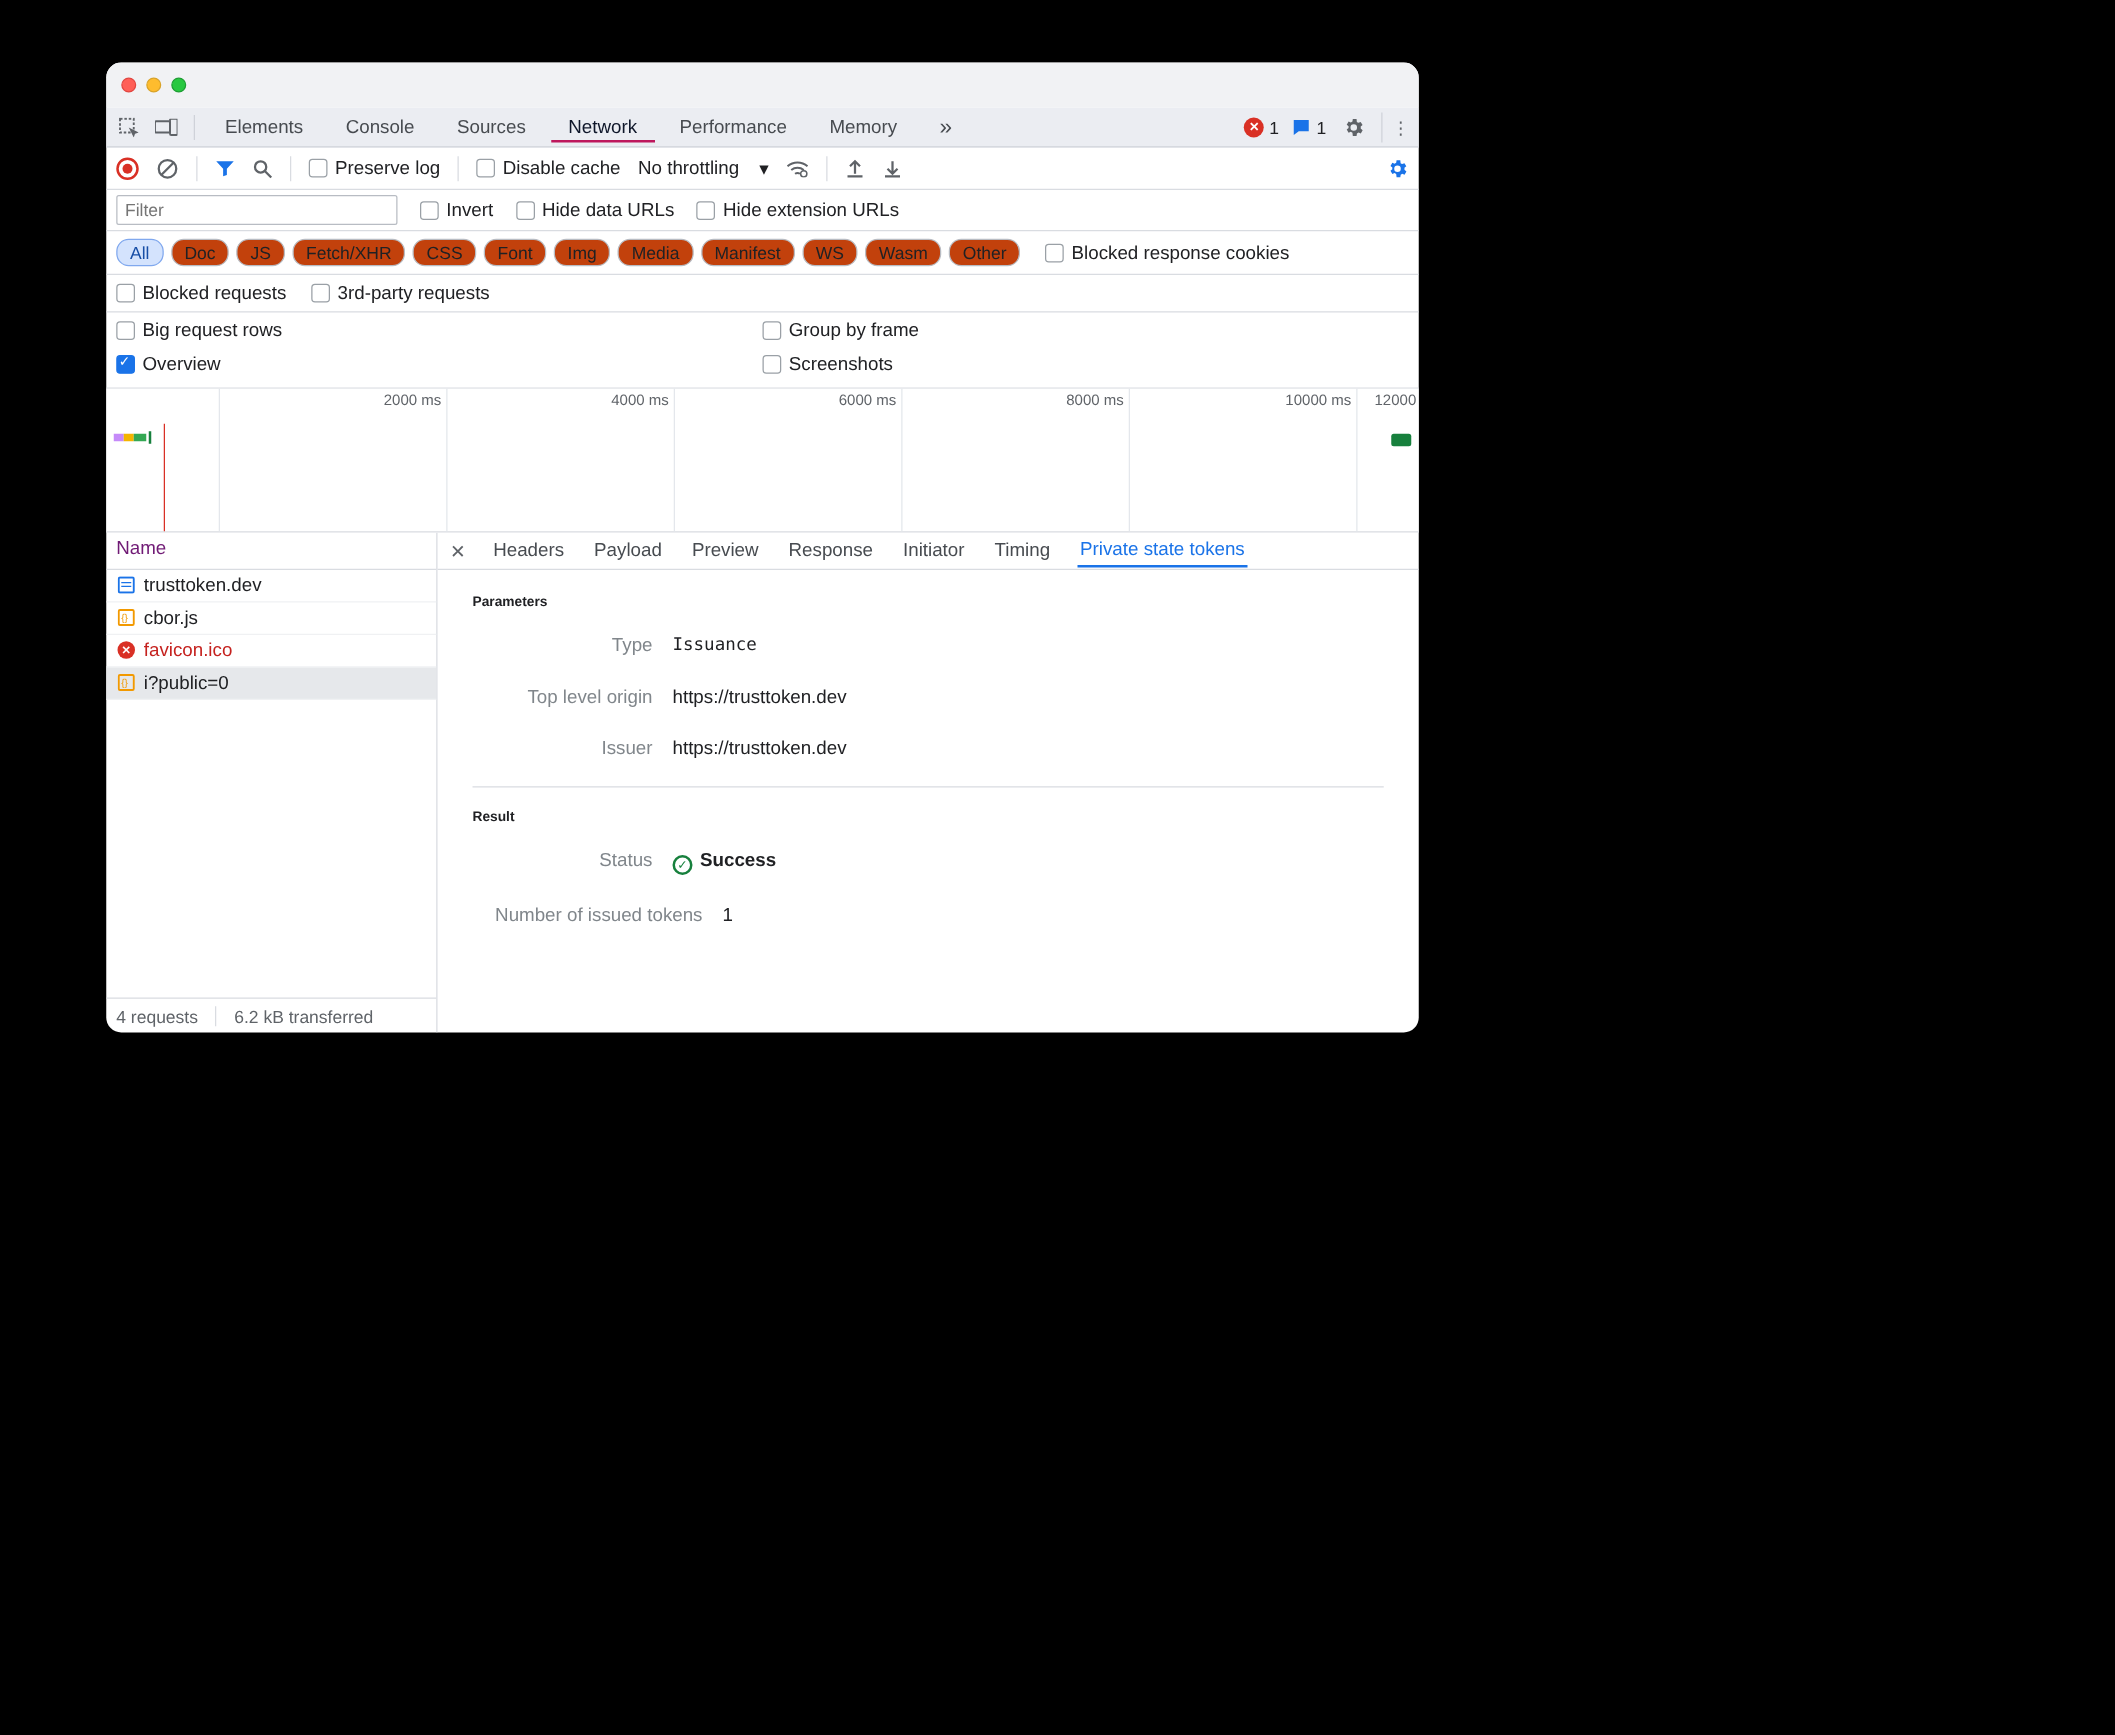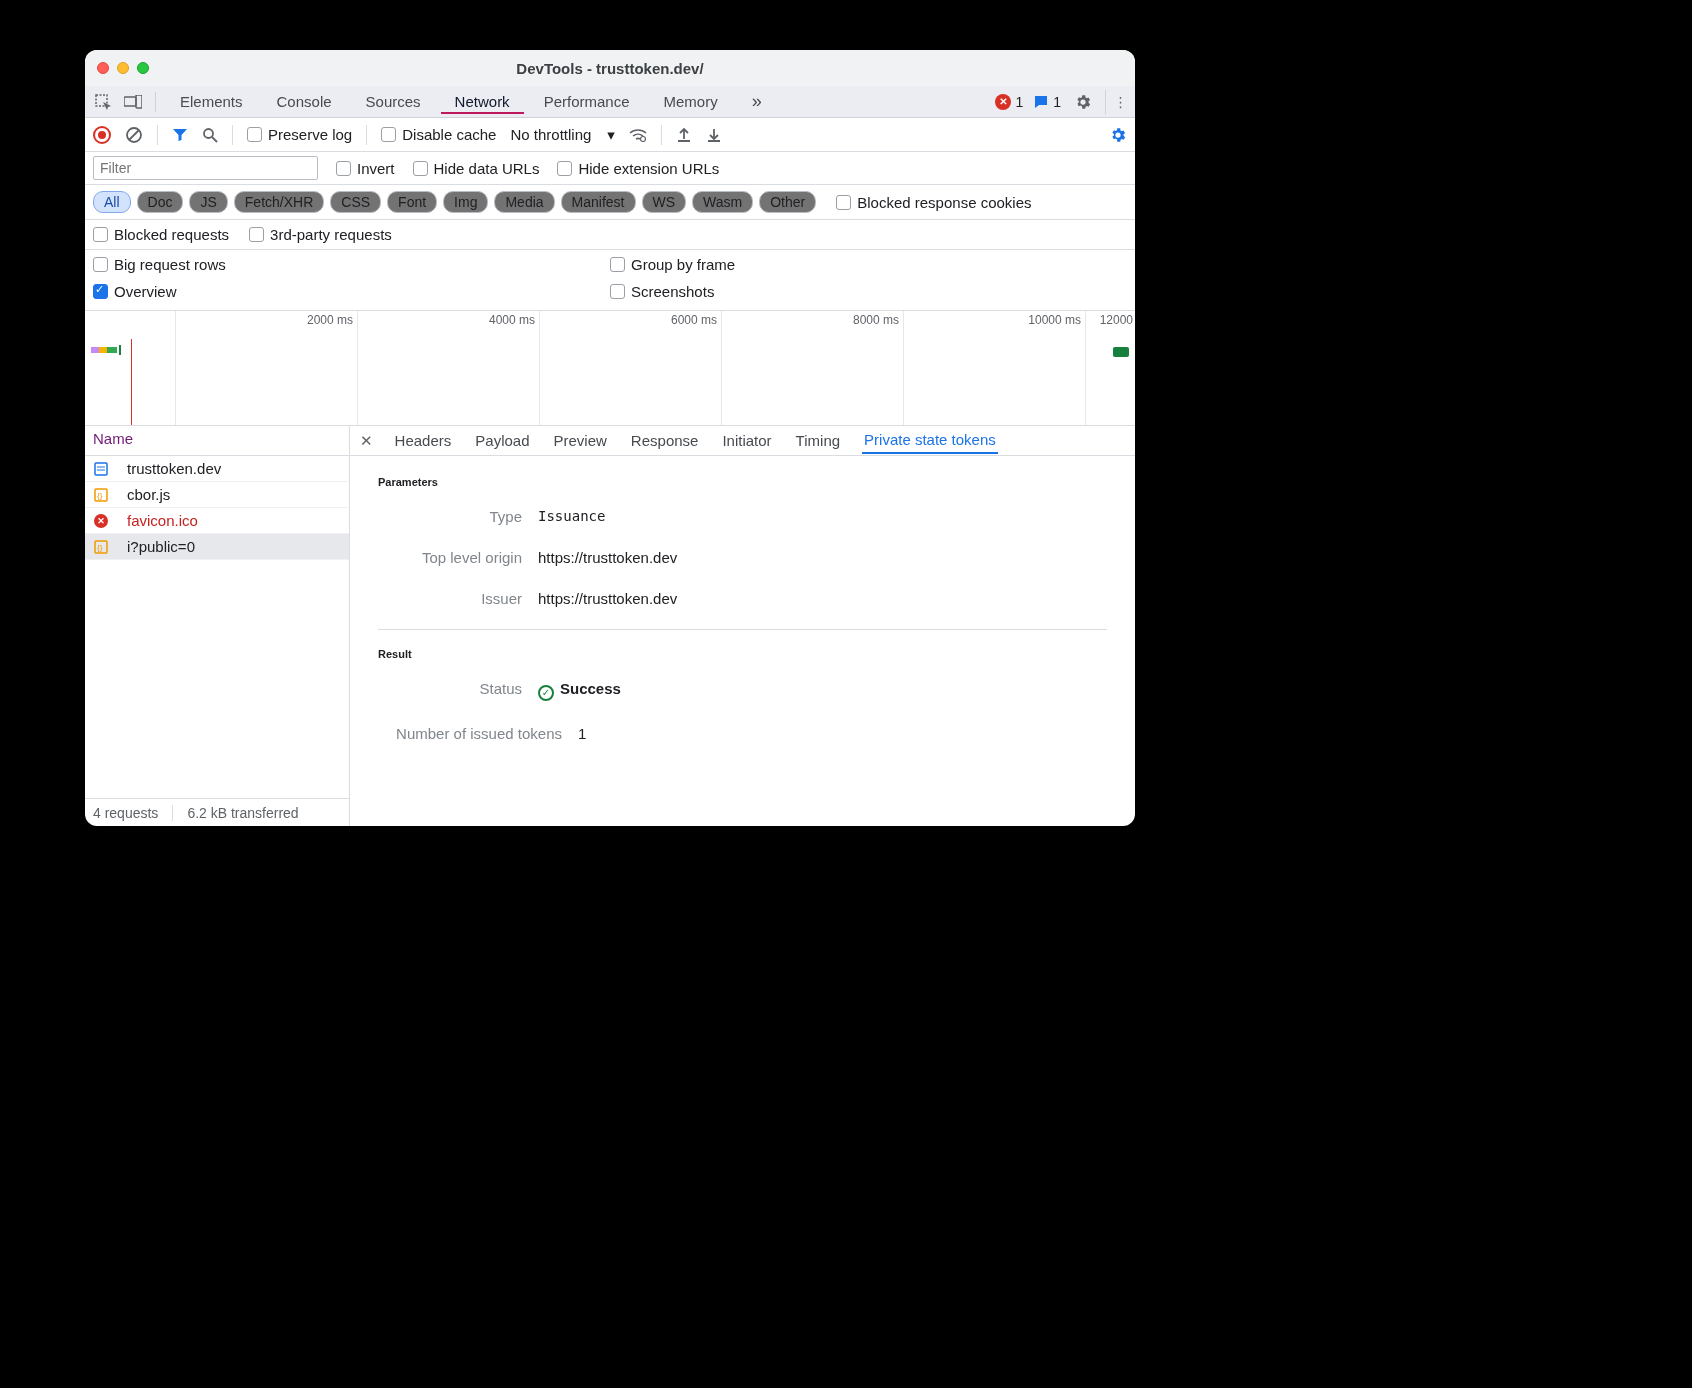--- a/index.html
+++ b/index.html
@@ -39,40 +39,40 @@
   .fakebox{ width:15px; height:15px; border:1.5px solid #9aa0a6; border-radius:3px; }
   .fakebox.on{ background:#1a73e8; border-color:#1a73e8; position:relative;}
   .fakebox.on::after{content:"✓"; color:#fff; font-size:11px; position:absolute; left:1px; top:-2px;}
   .select { display:flex; align-items:center; gap:4px; font-size:15px; }
   .spacer{flex:1;}
   
   .filterrow { border-bottom:1px solid #d9dce1; display:flex; align-items:center; padding:4px 8px; gap:18px; }
   .filterbox { width:225px; height:24px; border:1px solid #b8bcc3; border-radius:2px; padding:2px 6px; font-size:14px; color:#80868b; }
   
   .chipsrow { border-bottom:1px solid #d9dce1; padding:6px 8px; display:flex; align-items:center; gap:6px; flex-wrap:wrap; }
-  .chip { padding:2px 10px; border:1px solid #b8bcc3; border-radius:10px; font-size:14px; cursor:pointer; background:#737373;}
+  .chip { padding:2px 10px; border:1px solid #b8bcc3; border-radius:10px; font-size:14px; cursor:pointer; background:#c2410c;}
   .chip.on { background:#d4e3fd; border-color:#80a8ee; color:#174ea6;}
   .chipsrow .chk { margin-left:14px; }
   
   .viewrow { border-bottom:1px solid #d9dce1; padding:6px 8px 10px; display:grid; grid-template-columns:1fr 1fr; row-gap:10px; }
   
   .timeline { height:115px; border-bottom:1px solid #d9dce1; position:relative; background:#fff; }
   .tgrid { position:absolute; inset:0; display:flex; }
   .tcol { border-left:1px solid #e4e7ec; position:relative; }
   .tcol:first-child{border-left:none;}
   .tlabel{ position:absolute; top:2px; right:4px; font-size:12px; color:#5f6368;}
   .miniseg { position:absolute; top:36px; height:6px; }
   .bigmark { position:absolute; top:34px; width:2px; height:10px; background:#17803d;}
   .cursor { position:absolute; left:46px; top:28px; bottom:0; width:1px; background:#d93025;}
   .greenbox { position:absolute; right:6px; top:36px; width:16px; height:10px; background:#17803d; border-radius:2px;}
   
   .split { display:flex; height:400px; }
   .list { width:265px; border-right:1px solid #d9dce1; display:flex; flex-direction:column; }
   .list .hdr { height:30px; border-bottom:1px solid #d9dce1; padding:4px 8px; font-size:15px; color:#701a75; }
-  .row { display:flex; align-items:flex-end; gap:18px; padding:4px 8px; font-size:15px; border-bottom:1px solid #f0f1f3; }
+  .row { display:flex; align-items:flex-start; gap:6px; padding:4px 8px; font-size:15px; border-bottom:1px solid #f0f1f3; }
   .row.err{ color:#c5221f; }
   .row.sel{ background:#e6e8eb; }
   .ric { width:16px; height:16px; display:flex; align-items:center; justify-content:center; font-size:11px; }
   .xerr{ width:14px; height:14px; border-radius:50%; background:#d93025; color:#fff; font-size:9px; font-weight:bold; display:flex; align-items:center; justify-content:center;}
   
   .detail { flex:1; display:flex; flex-direction:column; min-width:0; }
   .dtabs { height:30px; border-bottom:1px solid #d9dce1; display:flex; align-items:center; gap:20px; padding:0 10px; font-size:15px; color:#474b50; }
   .dtabs .dtab { cursor:pointer; padding:4px 2px;}
   .dtabs .dtab.active { color:#1a73e8; border-bottom:2px solid #1a73e8; }
   .dtabs .close { color:#5f6368; font-size:15px; cursor:pointer; }
@@ -95,21 +95,20 @@
 
 <div class="stage">
   <div class="window">
 
     <div class="titlebar">
       <div class="traffic">
         <div class="dot red"></div>
         <div class="dot yellow"></div>
         <div class="dot green"></div>
       </div>
-      <div class="wtitle">DevTools - trusttoken.dev/</div>
     </div>
 
     <div class="maintabs">
       <div class="left">
         <div class="mt-icon">
           <svg width="16" height="16" viewBox="0 0 16 16">
               <rect x="1" y="1" width="11" height="11" fill="none" stroke="#5f6368" stroke-width="1.5" stroke-dasharray="2 1.5"></rect>
               <path d="M8 8 l4 8 1-3 3-1z" fill="#5f6368"></path>
             </svg>
         </div>

